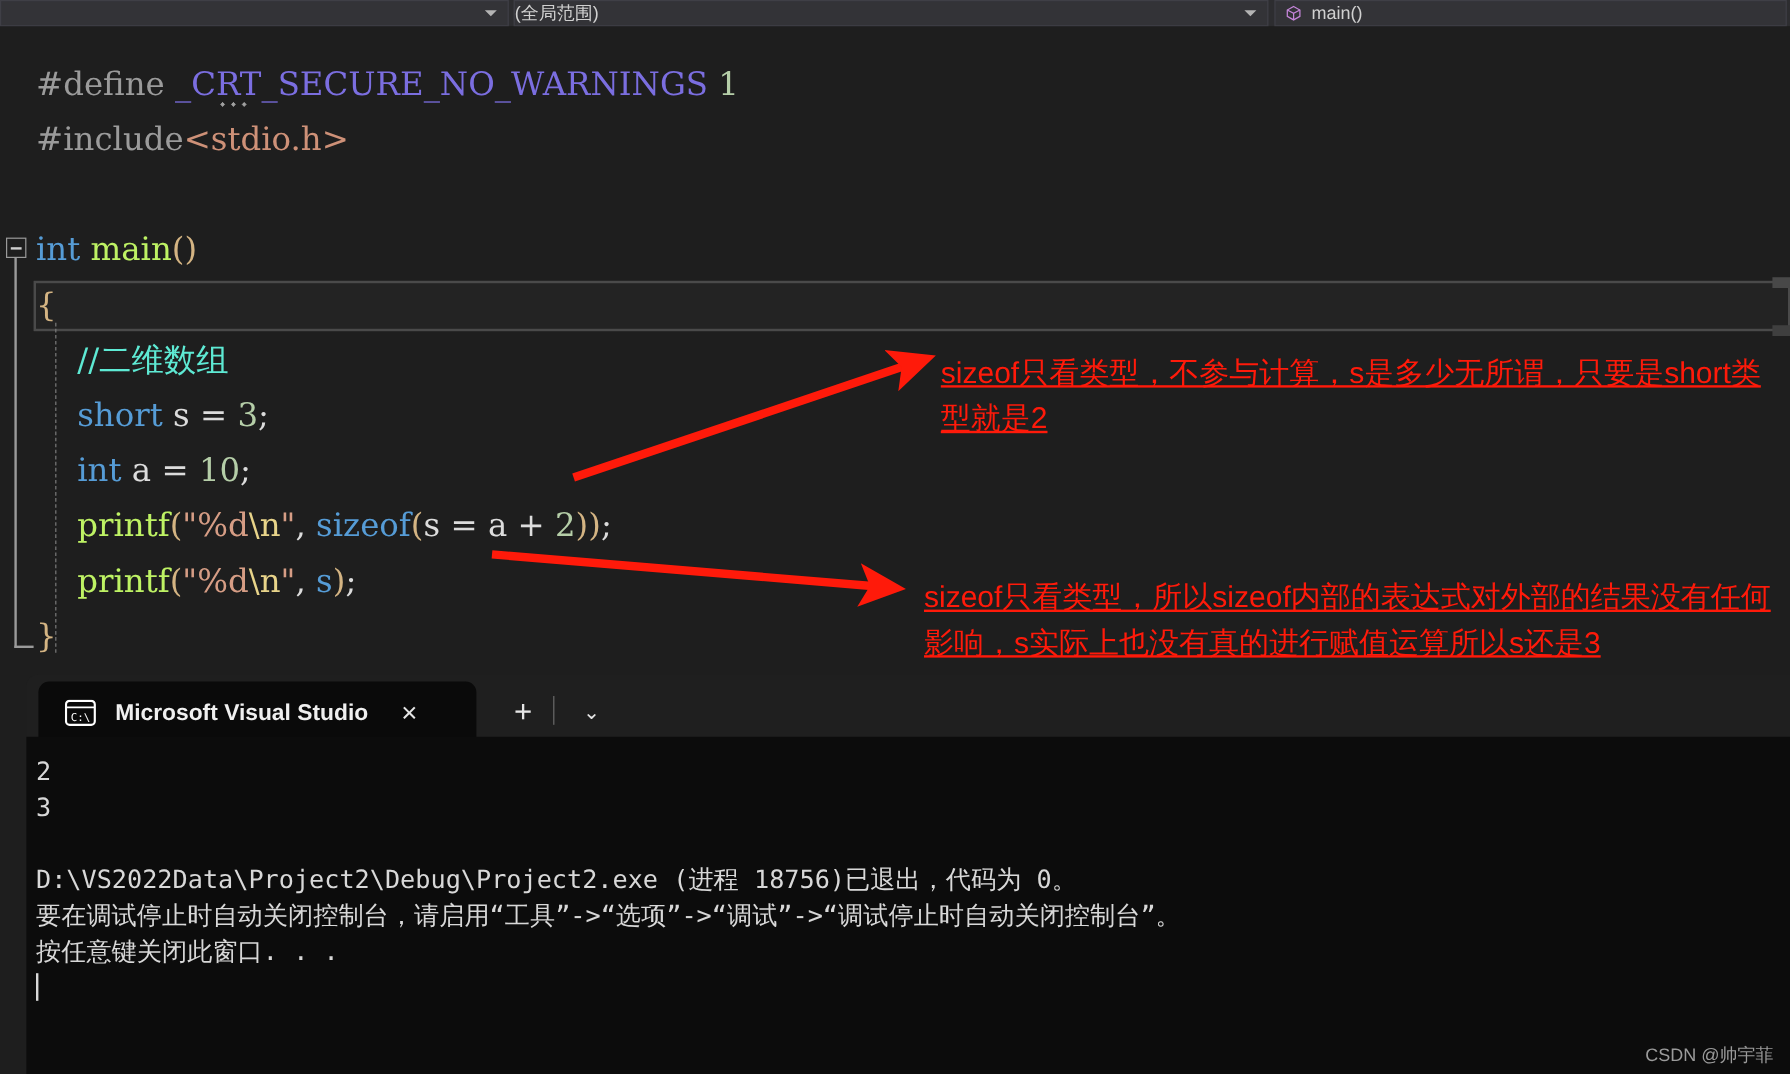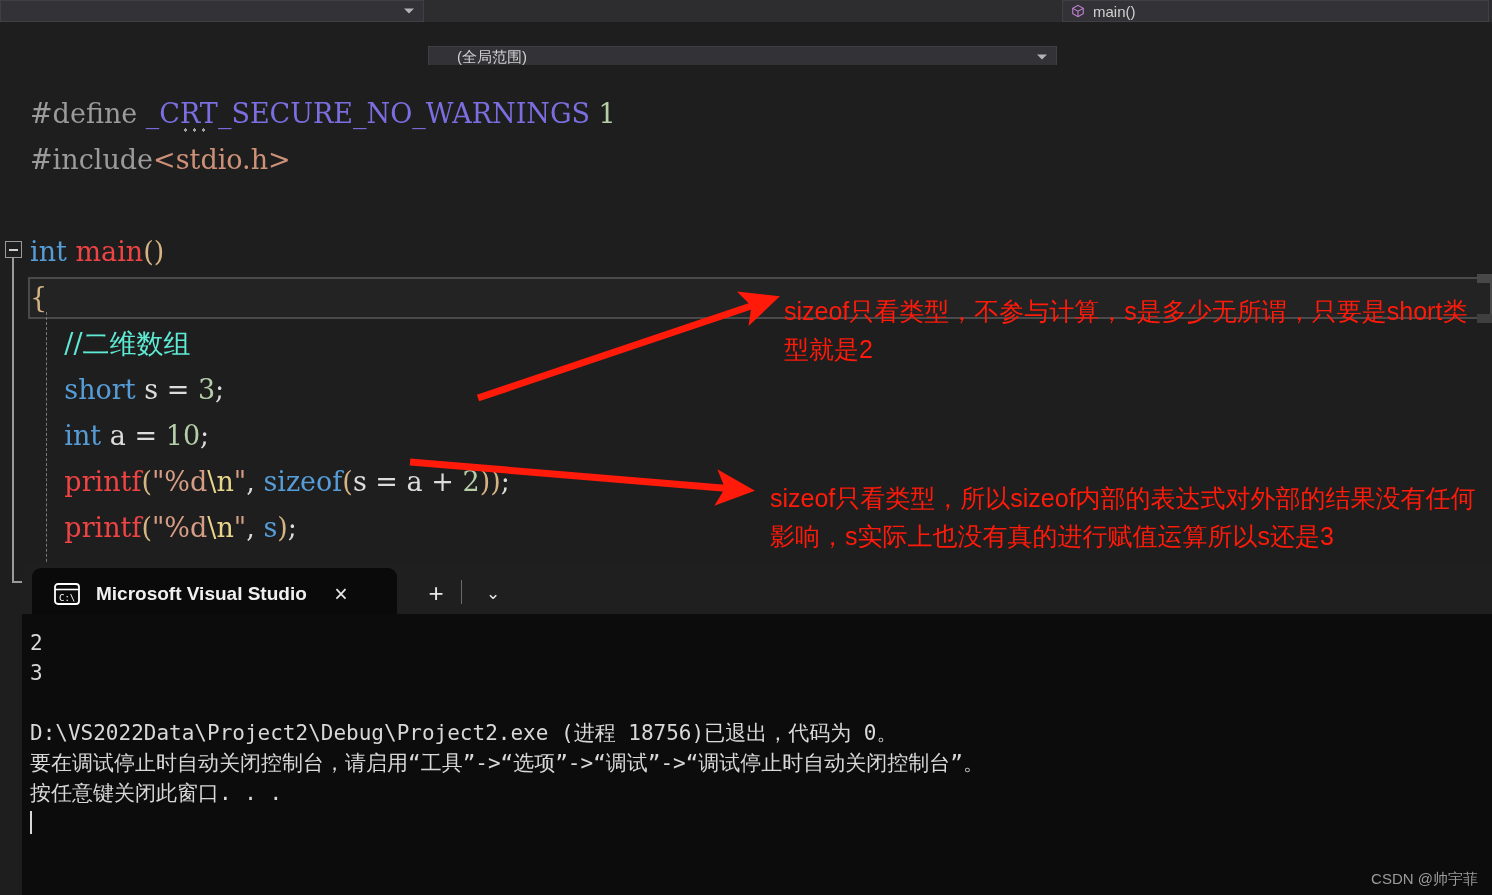--- a/index.html
+++ b/index.html
@@ -14,53 +14,53 @@
   
   .navbar {
     position: absolute; left: 0; top: 0; width: 1492px; height: 22px;
     background: #2d2d30; display: flex; align-items: stretch;
   }
   .nav-combo {
     height: 22px; background: #333337; border: 1px solid #3f3f46;
     display: flex; align-items: center; position: relative;
   }
   .nav-combo.scope-left { width: 424px; }
-  .nav-combo.scope-mid { width: 629px; margin-left: 4px; padding-left: 28px; margin-top: 46px; }
+  .nav-combo.scope-mid { width: 629px; margin-left: 4px; padding-left: 0; }
   .nav-combo.scope-right { width: 427px; margin-left: 5px; padding-left: 8px; gap: 8px; }
   .nav-text {
     color: #d0d0d0; font-size: 15px; font-family: "Liberation Sans", sans-serif;
     white-space: nowrap; overflow: hidden;
   }
   .caret {
     position: absolute; right: 9px; top: 50%; transform: translateY(-50%);
     width: 0; height: 0; border-left: 5px solid transparent;
     border-right: 5px solid transparent; border-top: 5px solid #b4b4b4;
   }
   .cube-icon { width: 14px; height: 14px; flex: 0 0 14px; }
 
   
   .editor {
     position: absolute; left: 0; top: 22px; width: 1492px; height: 539px;
-    background: #1e1e1e; overflow: hidden; margin-top: 43px;
+    background: #1e1e1e; overflow: hidden;
   }
   .code {
     position: absolute; left: 0; top: 0;
     font-family: "DejaVu Serif", serif;
     font-size: 27px; line-height: 46px; white-space: pre;
   }
   .ln { position: absolute; left: 30px; height: 46px; white-space: pre; }
 
   .t-gray   { color: #9b9b9b; }
   .t-purple { color: #7b6ee0; }
   .t-num    { color: #b5cea8; }
   .t-blue   { color: #569cd6; }
   .t-white  { color: #dcdcdc; }
   .t-str    { color: #d69d85; }
   .t-esc    { color: #e8d48a; }
-  .t-fn     { color: #ef4444; }
+  .t-fn     { color: #bef264; }
   .t-green  { color: #5eead4; }
   .t-brace  { color: #d4b483; }
   .t-orange { color: #ce9178; }
 
   .squiggle-dots {
     position: absolute; left: 181px; top: 63px; width: 26px; height: 4px;
     background-image: radial-gradient(circle, #a0a0a0 1.6px, transparent 1.8px);
     background-size: 9px 4px;
   }
 
@@ -98,21 +98,21 @@
     background: #484848;
   }
   .vscroll-b {
     position: absolute; left: 1477px; top: 249px; width: 15px; height: 9px;
     background: #3f3f3f;
   }
 
   
   .anno {
     position: absolute; color: #ff1a0a; font-size: 25px; line-height: 38px;
-    font-family: "Liberation Sans", sans-serif; white-space: pre-line;
+    font-family: "Liberation Sans", sans-serif; white-space: pre-line; text-decoration: underline;
   }
   .anno1 { left: 784px; top: 292px; width: 706px; }
   .anno2 { left: 770px; top: 479px; width: 722px; }
 
   .arrow-svg { position: absolute; left: 0; top: 0; width: 1492px; height: 895px; pointer-events: none; }
 
   
   .terminal {
     position: absolute; left: 22px; top: 562px; width: 1470px; height: 333px;
     background: #1f1f1f; border-top-left-radius: 10px;

